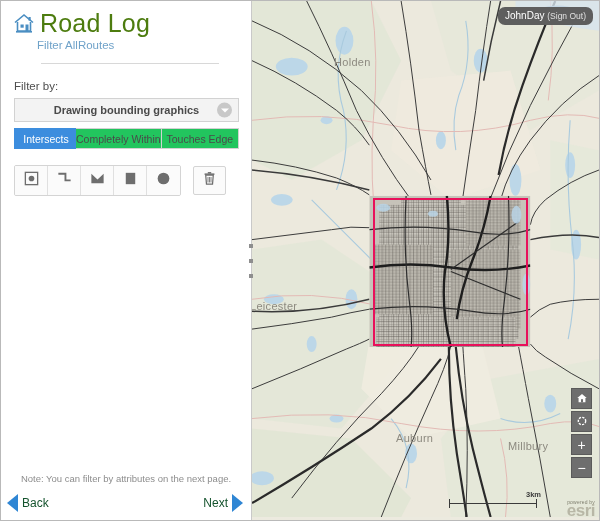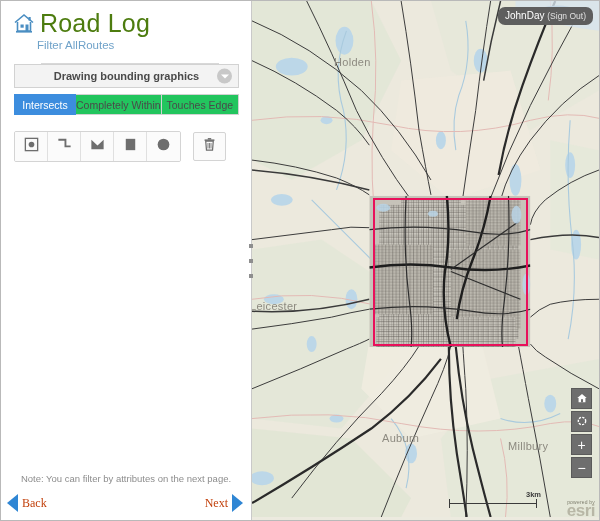--- a/index.html
+++ b/index.html
@@ -122,21 +122,21 @@
     font-size: 10.5px;
     color: #4a4a4a;
     background: #22c55e;
     border: 1px solid #d2d2d2;
     border-left: none;
     box-sizing: border-box;
     cursor: pointer;
     white-space: nowrap;
   }
   .tab:first-child {
-    border-left: 1px solid #b91c1c;
+    border-left: 3px solid #b91c1c;
   }
   .tab.active {
     background: #3c8dde;
     color: #ffffff;
     border-color: #3c8dde;
     flex: 0 0 62px;
   }
 
   .tools-row {
     display: flex;
@@ -196,23 +196,22 @@
     align-items: center;
     justify-content: space-between;
     padding: 0 8px 2px 6px;
     box-sizing: border-box;
   }
   .nav-btn {
     display: flex;
     align-items: center;
     gap: 4px;
     font-size: 12px;
-    color: #c2410c;
+    color: #14532d;
     cursor: pointer;
-    font-family: Liberation Serif, serif;
   }
   .chev {
     width: 0; height: 0;
   }
   .chev-left {
     border-top: 9px solid transparent;
     border-bottom: 9px solid transparent;
     border-right: 11px solid #2f86d4;
   }
   .chev-right {
@@ -387,20 +386,21 @@
         </svg>
       </span>
       <span class="app-title">Road Log</span>
     </div>
 
     <div class="app-subtitle">Filter AllRoutes</div>
 
 
     <div class="panel-divider"></div>
 
+    <div class="filter-label">Filter by:</div>
 
     <div class="dropdown">
       <span class="dropdown-label">Drawing bounding graphics</span>
       <span class="dropdown-arrow"></span>
     </div>
 
     <div class="tabs">
       <div class="tab active">
         <span>Intersects</span>
       </div>
@@ -620,21 +620,21 @@
           <ellipse cx="182" cy="214" rx="5" ry="3"></ellipse>
         </g>
       </g>
 
       <path d="M265 0 L349 0 L349 30 Q305 24 265 14 Z" fill="#d7e4ee" opacity="0.8"></path>
       <path d="M290 8 Q310 2 330 10" fill="none" stroke="#c5d7e5" stroke-width="2"></path>
     </svg>
 
     <div class="map-label" style="left:82px; top:55px;">Holden</div>
     <div class="map-label" style="left:-2px; top:299px;">Leicester</div>
-    <div class="map-label" style="left:130px; top:431px;">Auburn</div>
+    <div class="map-label" style="left:144px; top:431px;">Auburn</div>
     <div class="map-label" style="left:256px; top:439px;">Millbury</div>
 
     <div class="selection-rect"></div>
 
     <div class="user-box">
       <span>JohnDay</span>
       <span class="signout">(Sign Out)</span>
     </div>
 
     <div class="map-controls">

